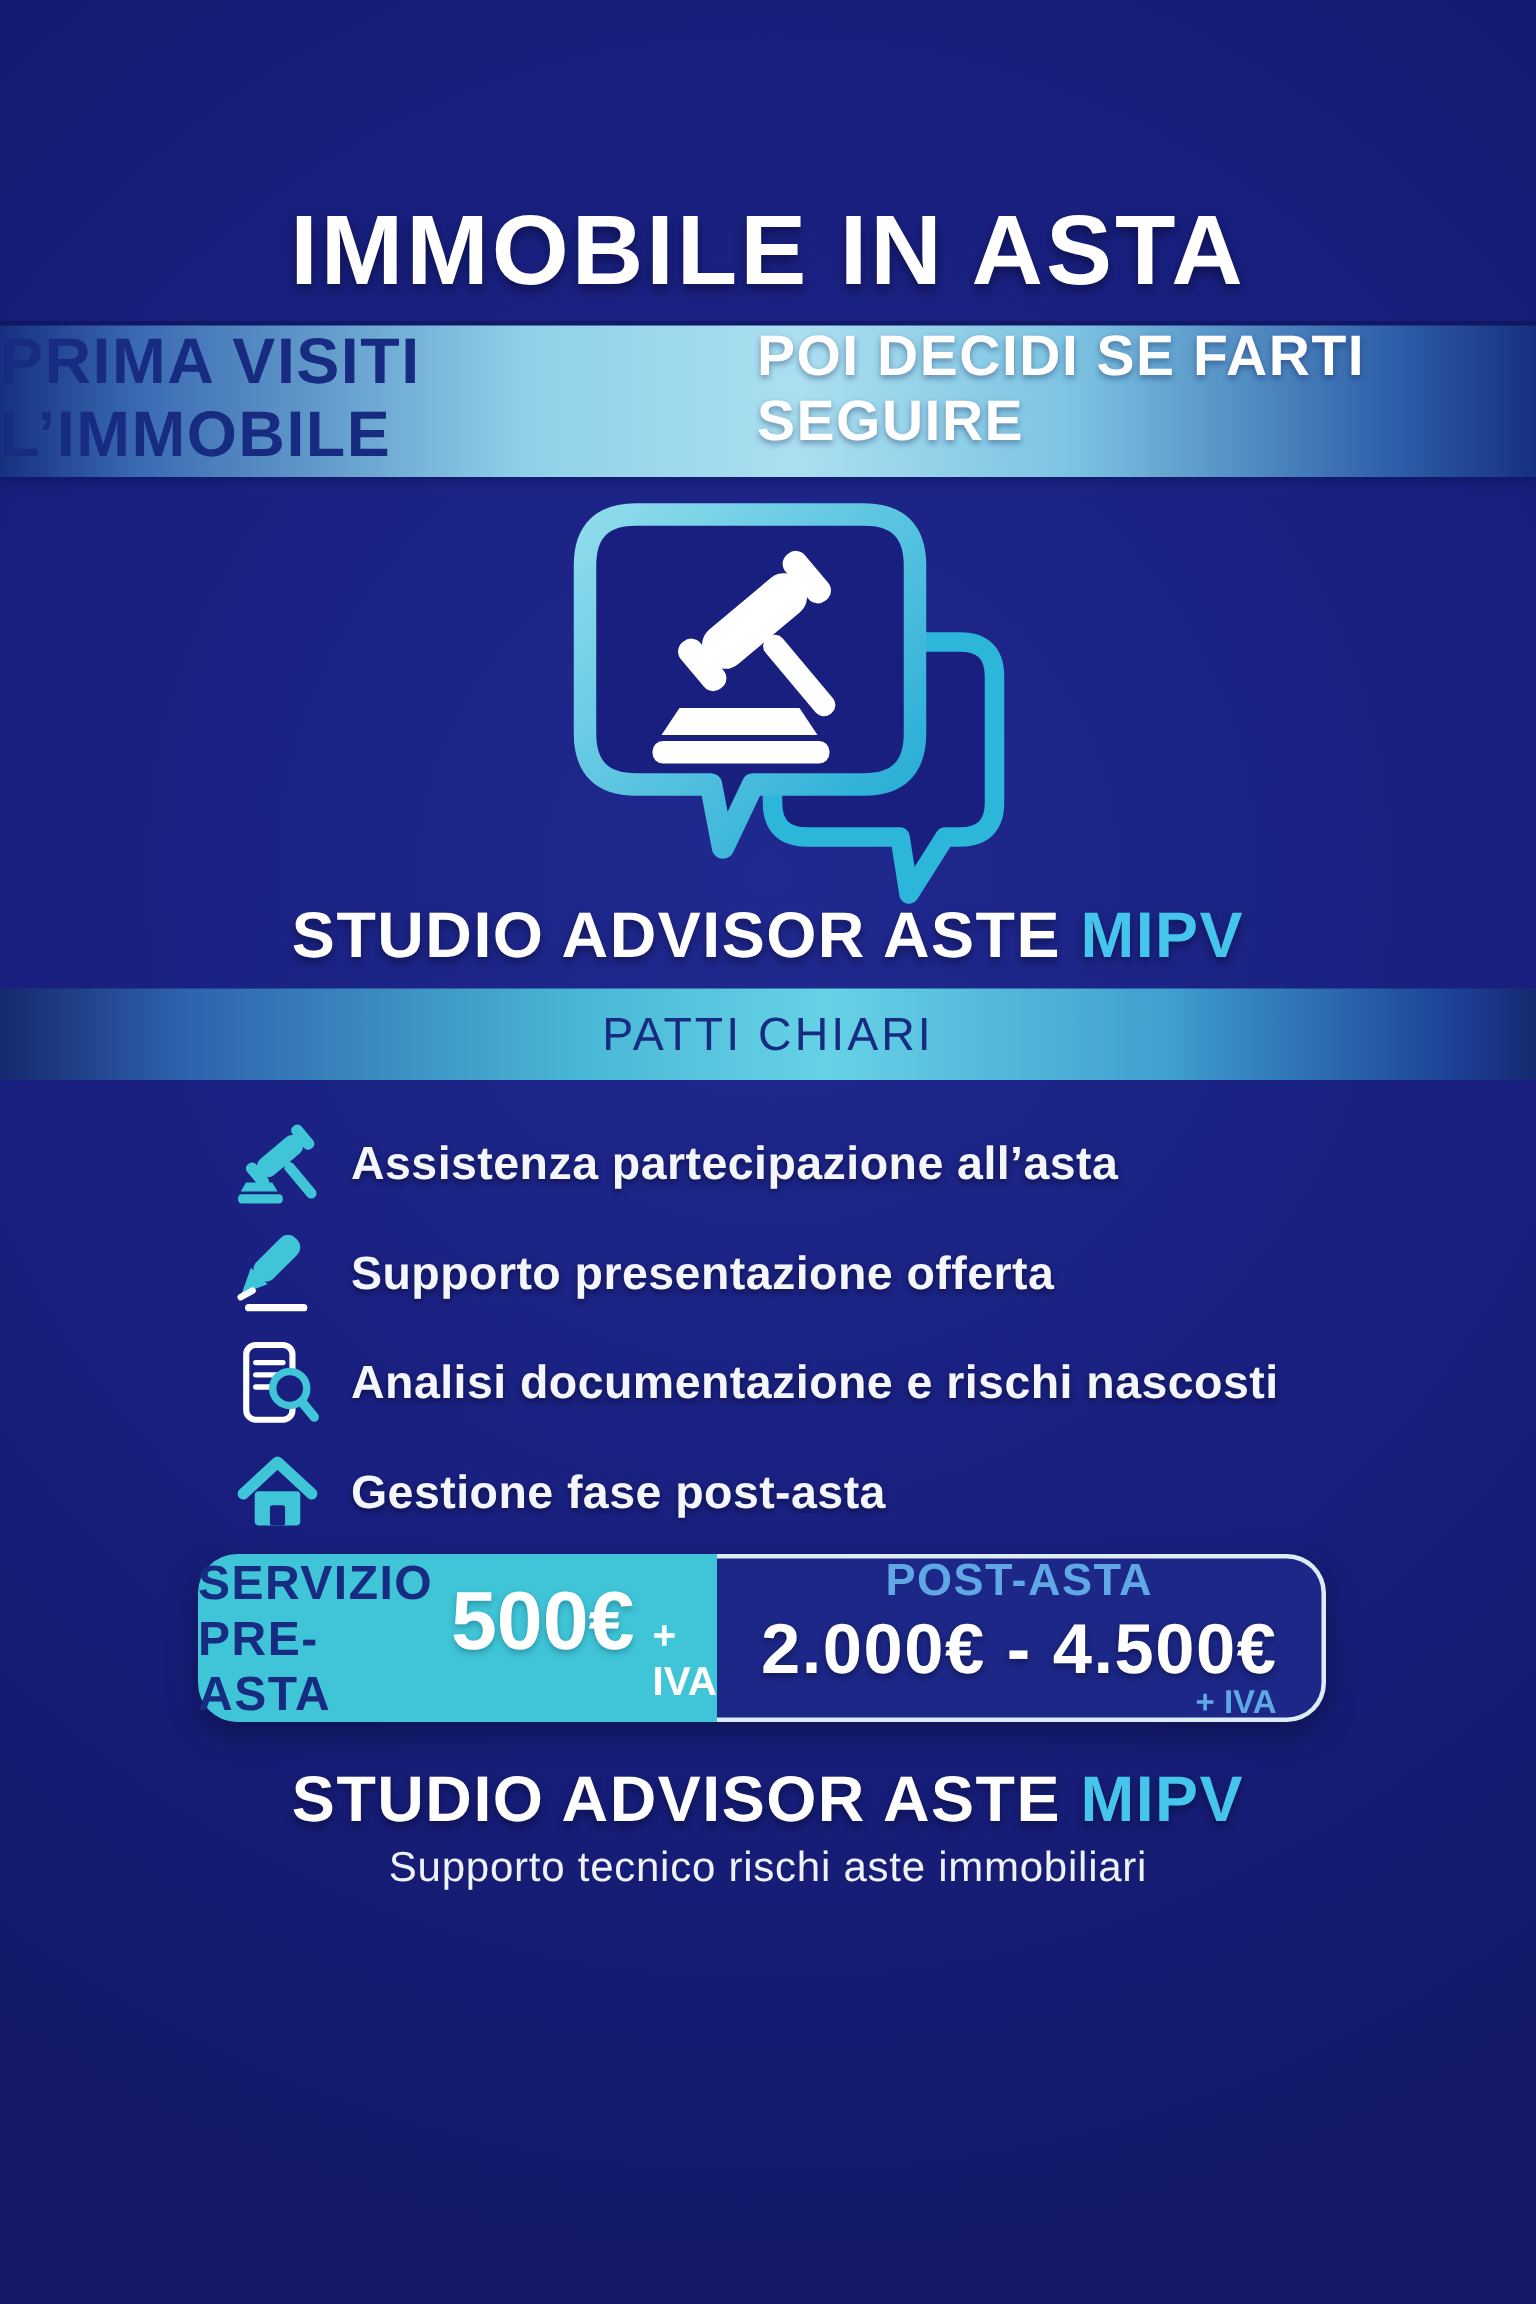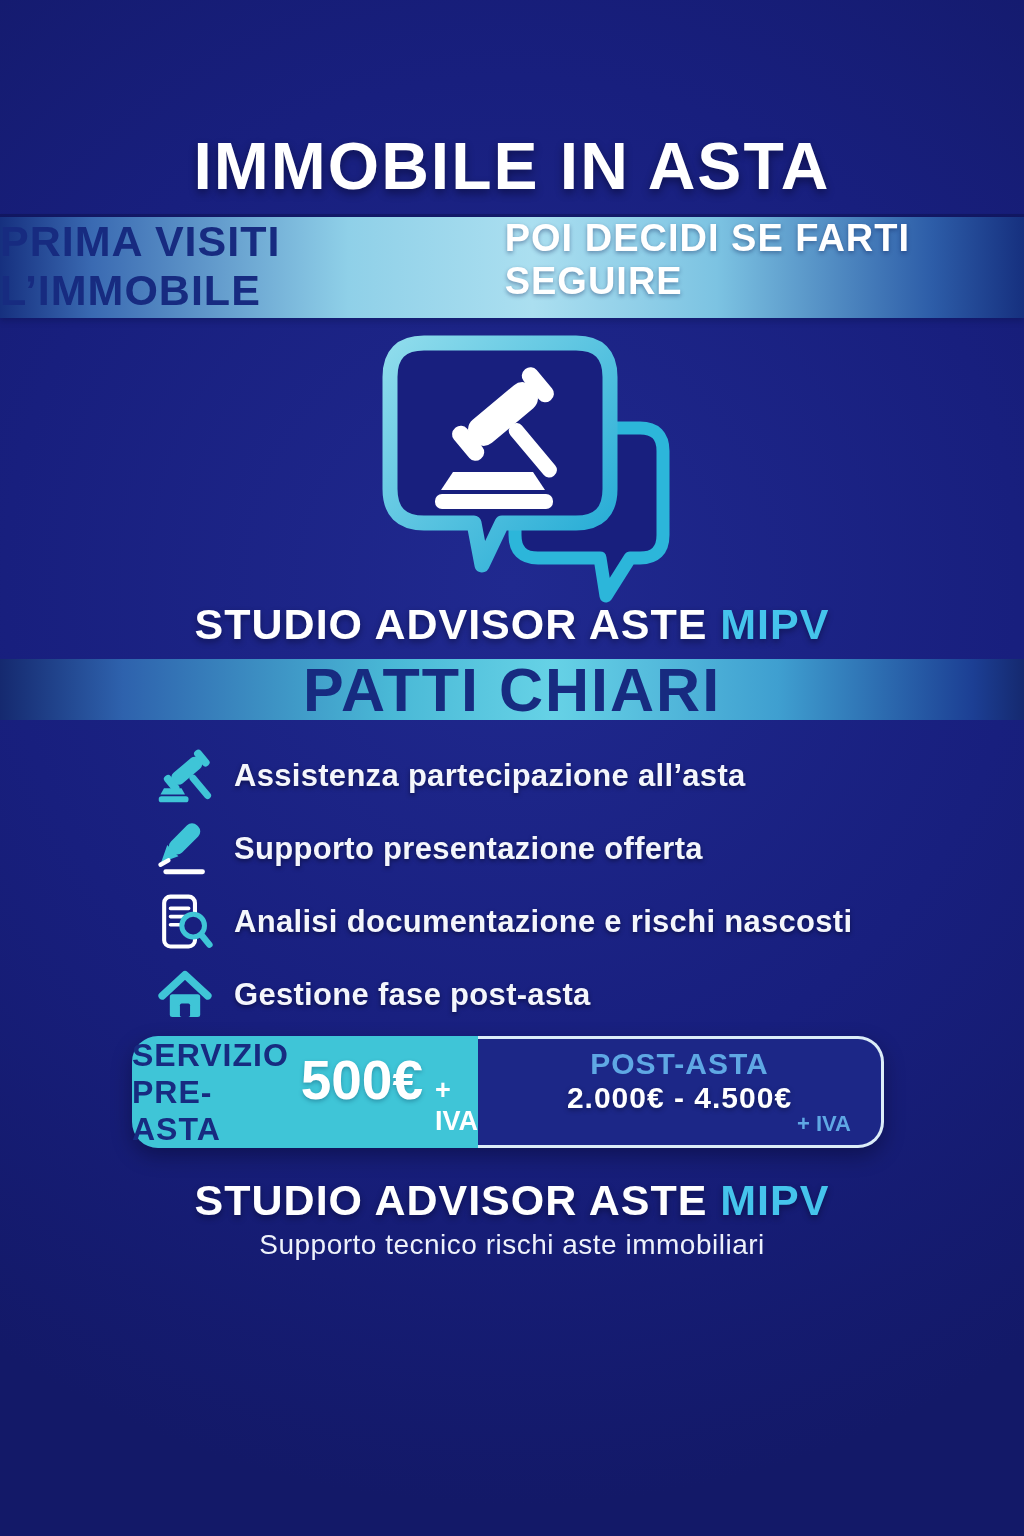--- a/index.html
+++ b/index.html
@@ -27,21 +27,21 @@
   .emblem{top:334px;left:378px;width:310px;height:280px;}
   
   .brand-line{left:0;width:100%;text-align:center;font-size:43px;font-weight:800;letter-spacing:1px;color:#ffffff;text-shadow:0 3px 6px rgba(0,0,25,.4);}
   .brand-mid{top:600px;}
   .brand-suffix{color:var(--mipv);}
   .section-banner{
     top:659px;left:0;width:100%;height:61px;
     background:linear-gradient(90deg,#15296f 0%,#2e62ad 12%,#49b8d6 38%,#66d2e6 54%,#3f9fd0 76%,#1c3f94 95%,#15296f 100%);
     display:flex;justify-content:center;align-items:center;
   }
-  .section-banner span{font-size:61px;font-weight:700;letter-spacing:2px;color:var(--navy);}
+  .section-banner span{font-size:31px;font-weight:400;letter-spacing:2px;color:var(--navy);}
   
   .services{top:739px;left:156px;width:740px;}
   .service-row{display:flex;align-items:center;height:73px;}
   .service-icon{width:58px;height:58px;flex:0 0 58px;display:flex;align-items:center;justify-content:center;}
   .service-label{margin-left:20px;font-size:31px;font-weight:700;color:#f4f6fc;letter-spacing:.3px;text-shadow:0 2px 4px rgba(0,0,25,.5);}
   
   .pricing{top:1036px;left:132px;width:752px;height:112px;display:flex;box-shadow:0 8px 20px rgba(0,0,20,.35);border-radius:26px;}
   .price-box-pre{
     flex:0 0 346px;background:var(--cyan);border-radius:26px 0 0 26px;
     display:flex;justify-content:center;align-items:center;gap:2px;
@@ -49,21 +49,21 @@
   .pre-label{font-size:32px;font-weight:800;letter-spacing:1px;color:var(--navy);}
   .pre-price-row{display:flex;align-items:baseline;gap:12px;}
   .pre-price{font-size:55px;font-weight:700;color:#ffffff;text-shadow:0 2px 4px rgba(10,60,90,.35);}
   .pre-vat{font-size:27px;font-weight:700;color:#ffffff;}
   .price-box-post{
     flex:1;background:var(--bg_box);border:3px solid var(--border_light);border-left:none;
     border-radius:0 26px 26px 0;
     display:flex;flex-direction:column;justify-content:center;align-items:center;gap:0;
   }
   .post-label{font-size:30px;font-weight:800;letter-spacing:1px;color:var(--lightblue);}
-  .post-price{font-size:30px;font-weight:800;letter-spacing:1px;color:#ffffff;text-shadow:0 2px 5px rgba(0,0,25,.4);}
+  .post-price{font-size:47px;font-weight:800;letter-spacing:1px;color:#ffffff;text-shadow:0 2px 5px rgba(0,0,25,.4);}
   .post-vat{align-self:flex-end;padding-right:30px;margin-top:-4px;font-size:22px;font-weight:700;color:var(--lightblue);}
   
   .brand-footer{top:1176px;}
   .tagline{top:1229px;left:0;width:100%;text-align:center;font-size:28px;font-weight:400;letter-spacing:.5px;color:#eef2fb;}
 </style>
 </head>
 <body>
 
 <div class="poster">
 

